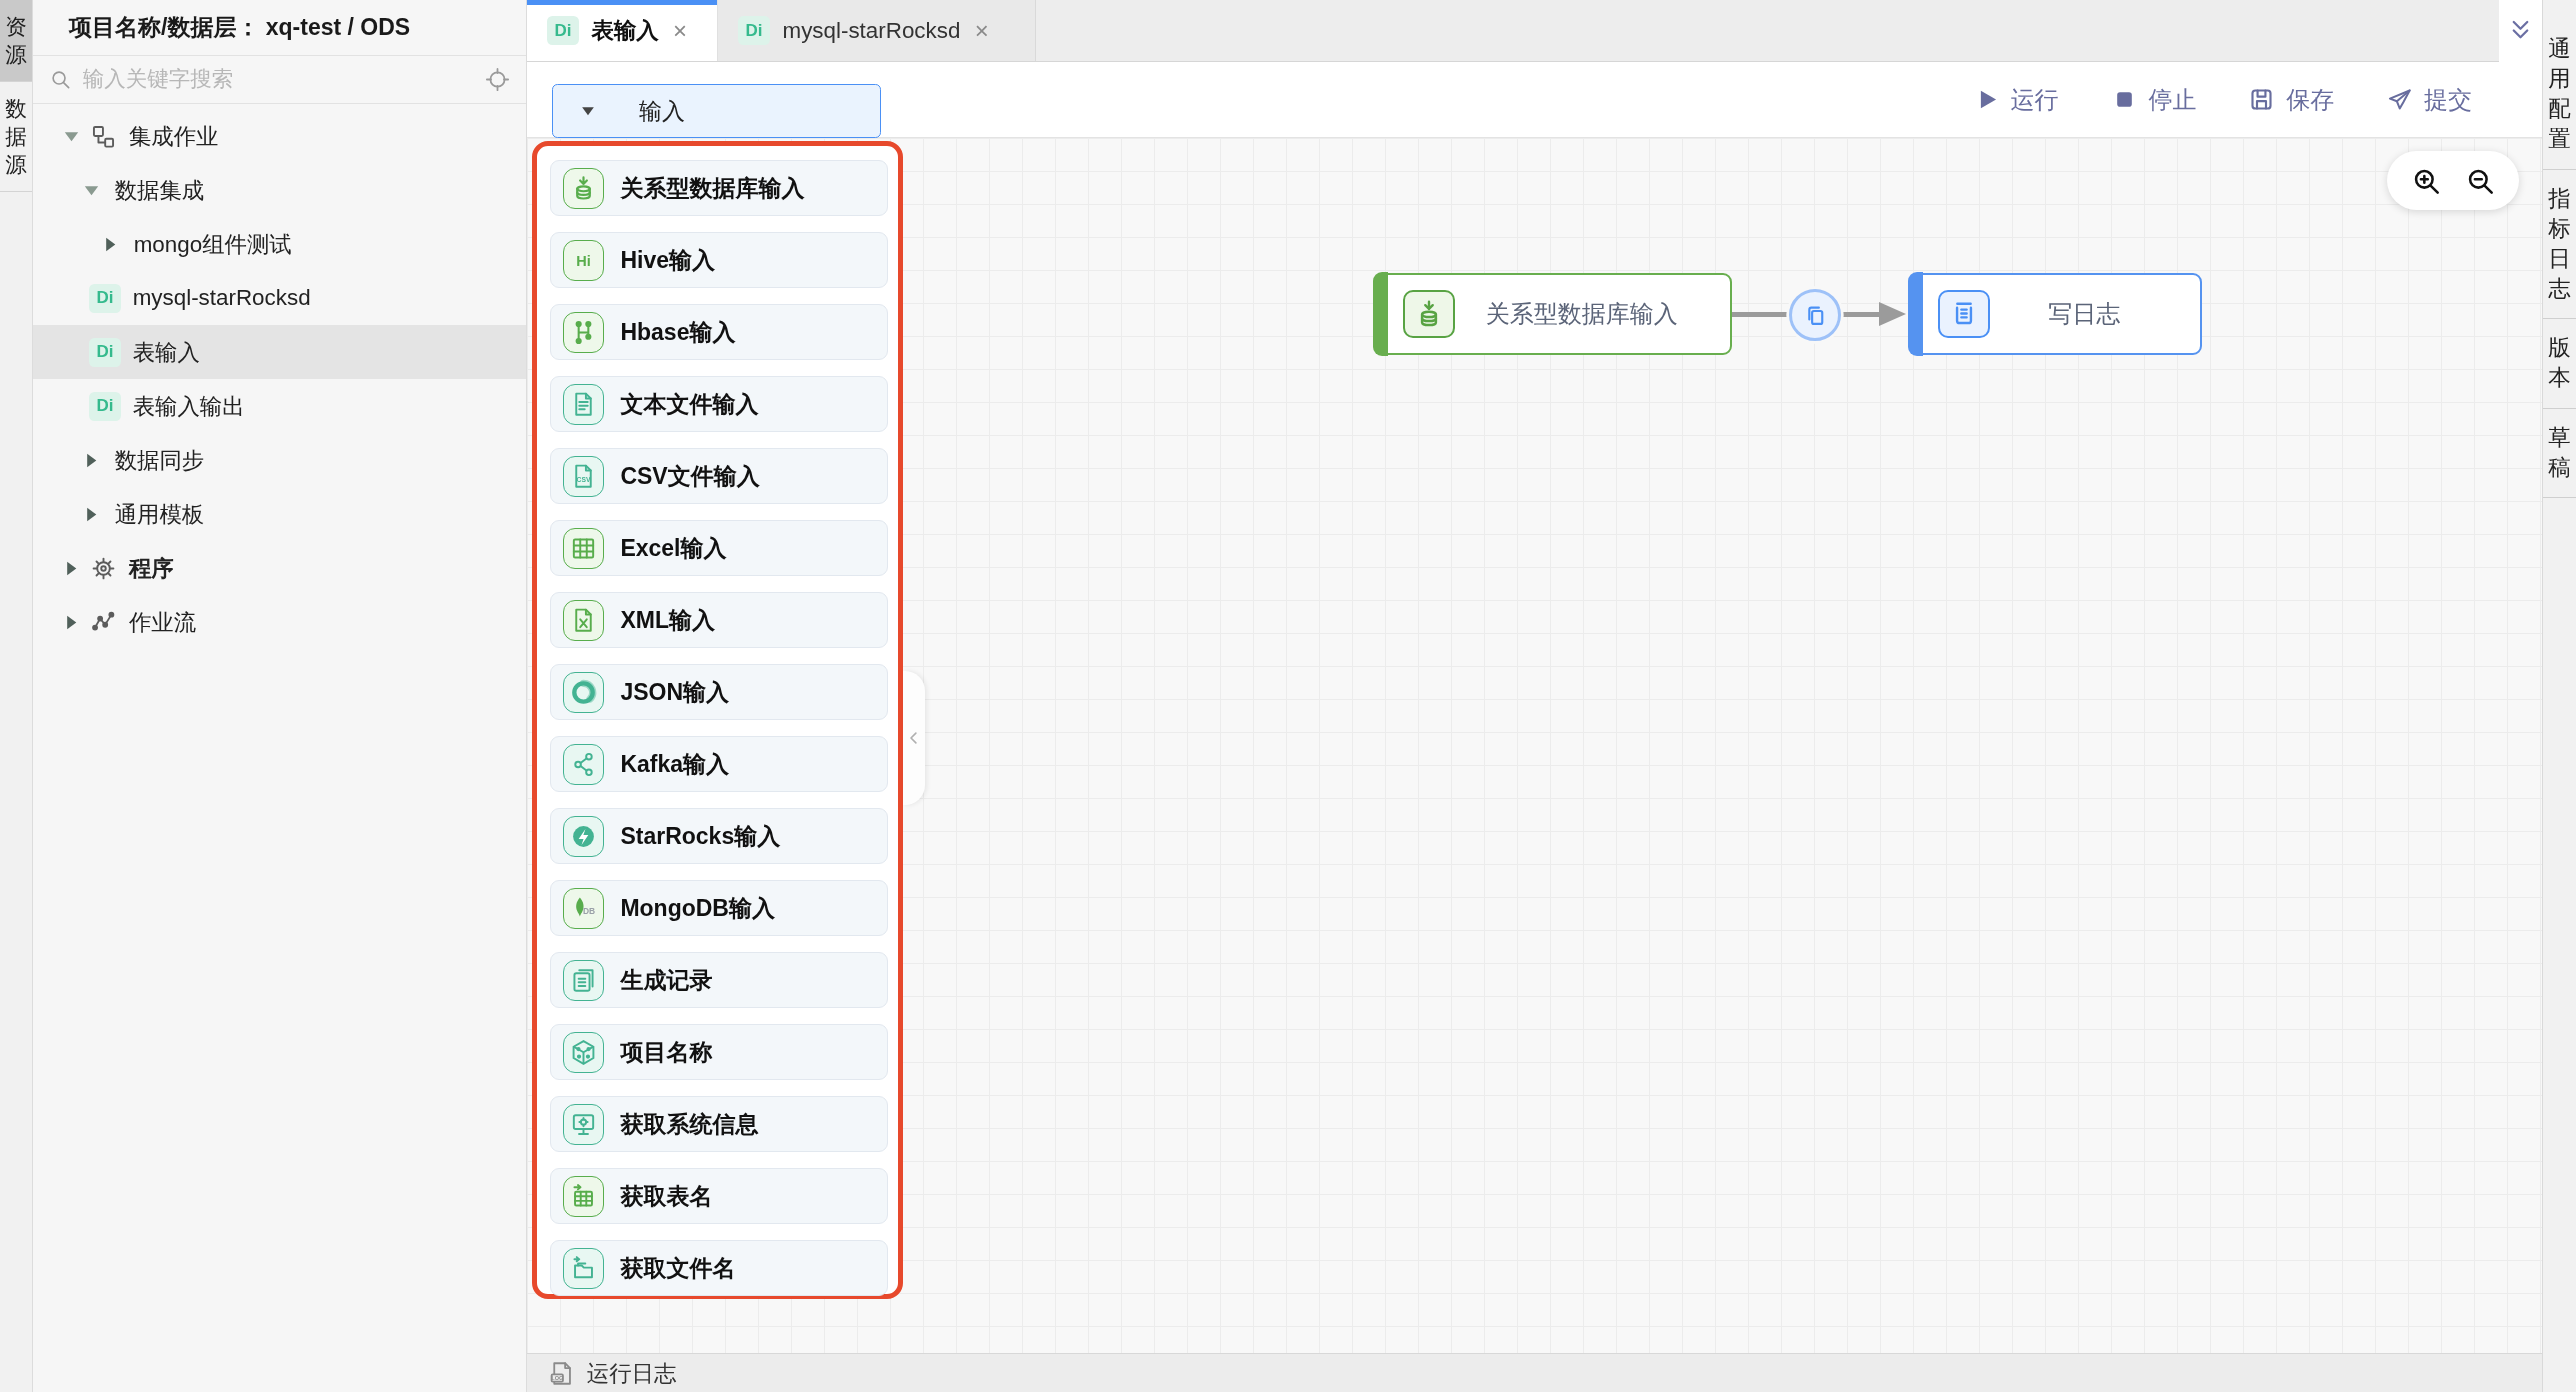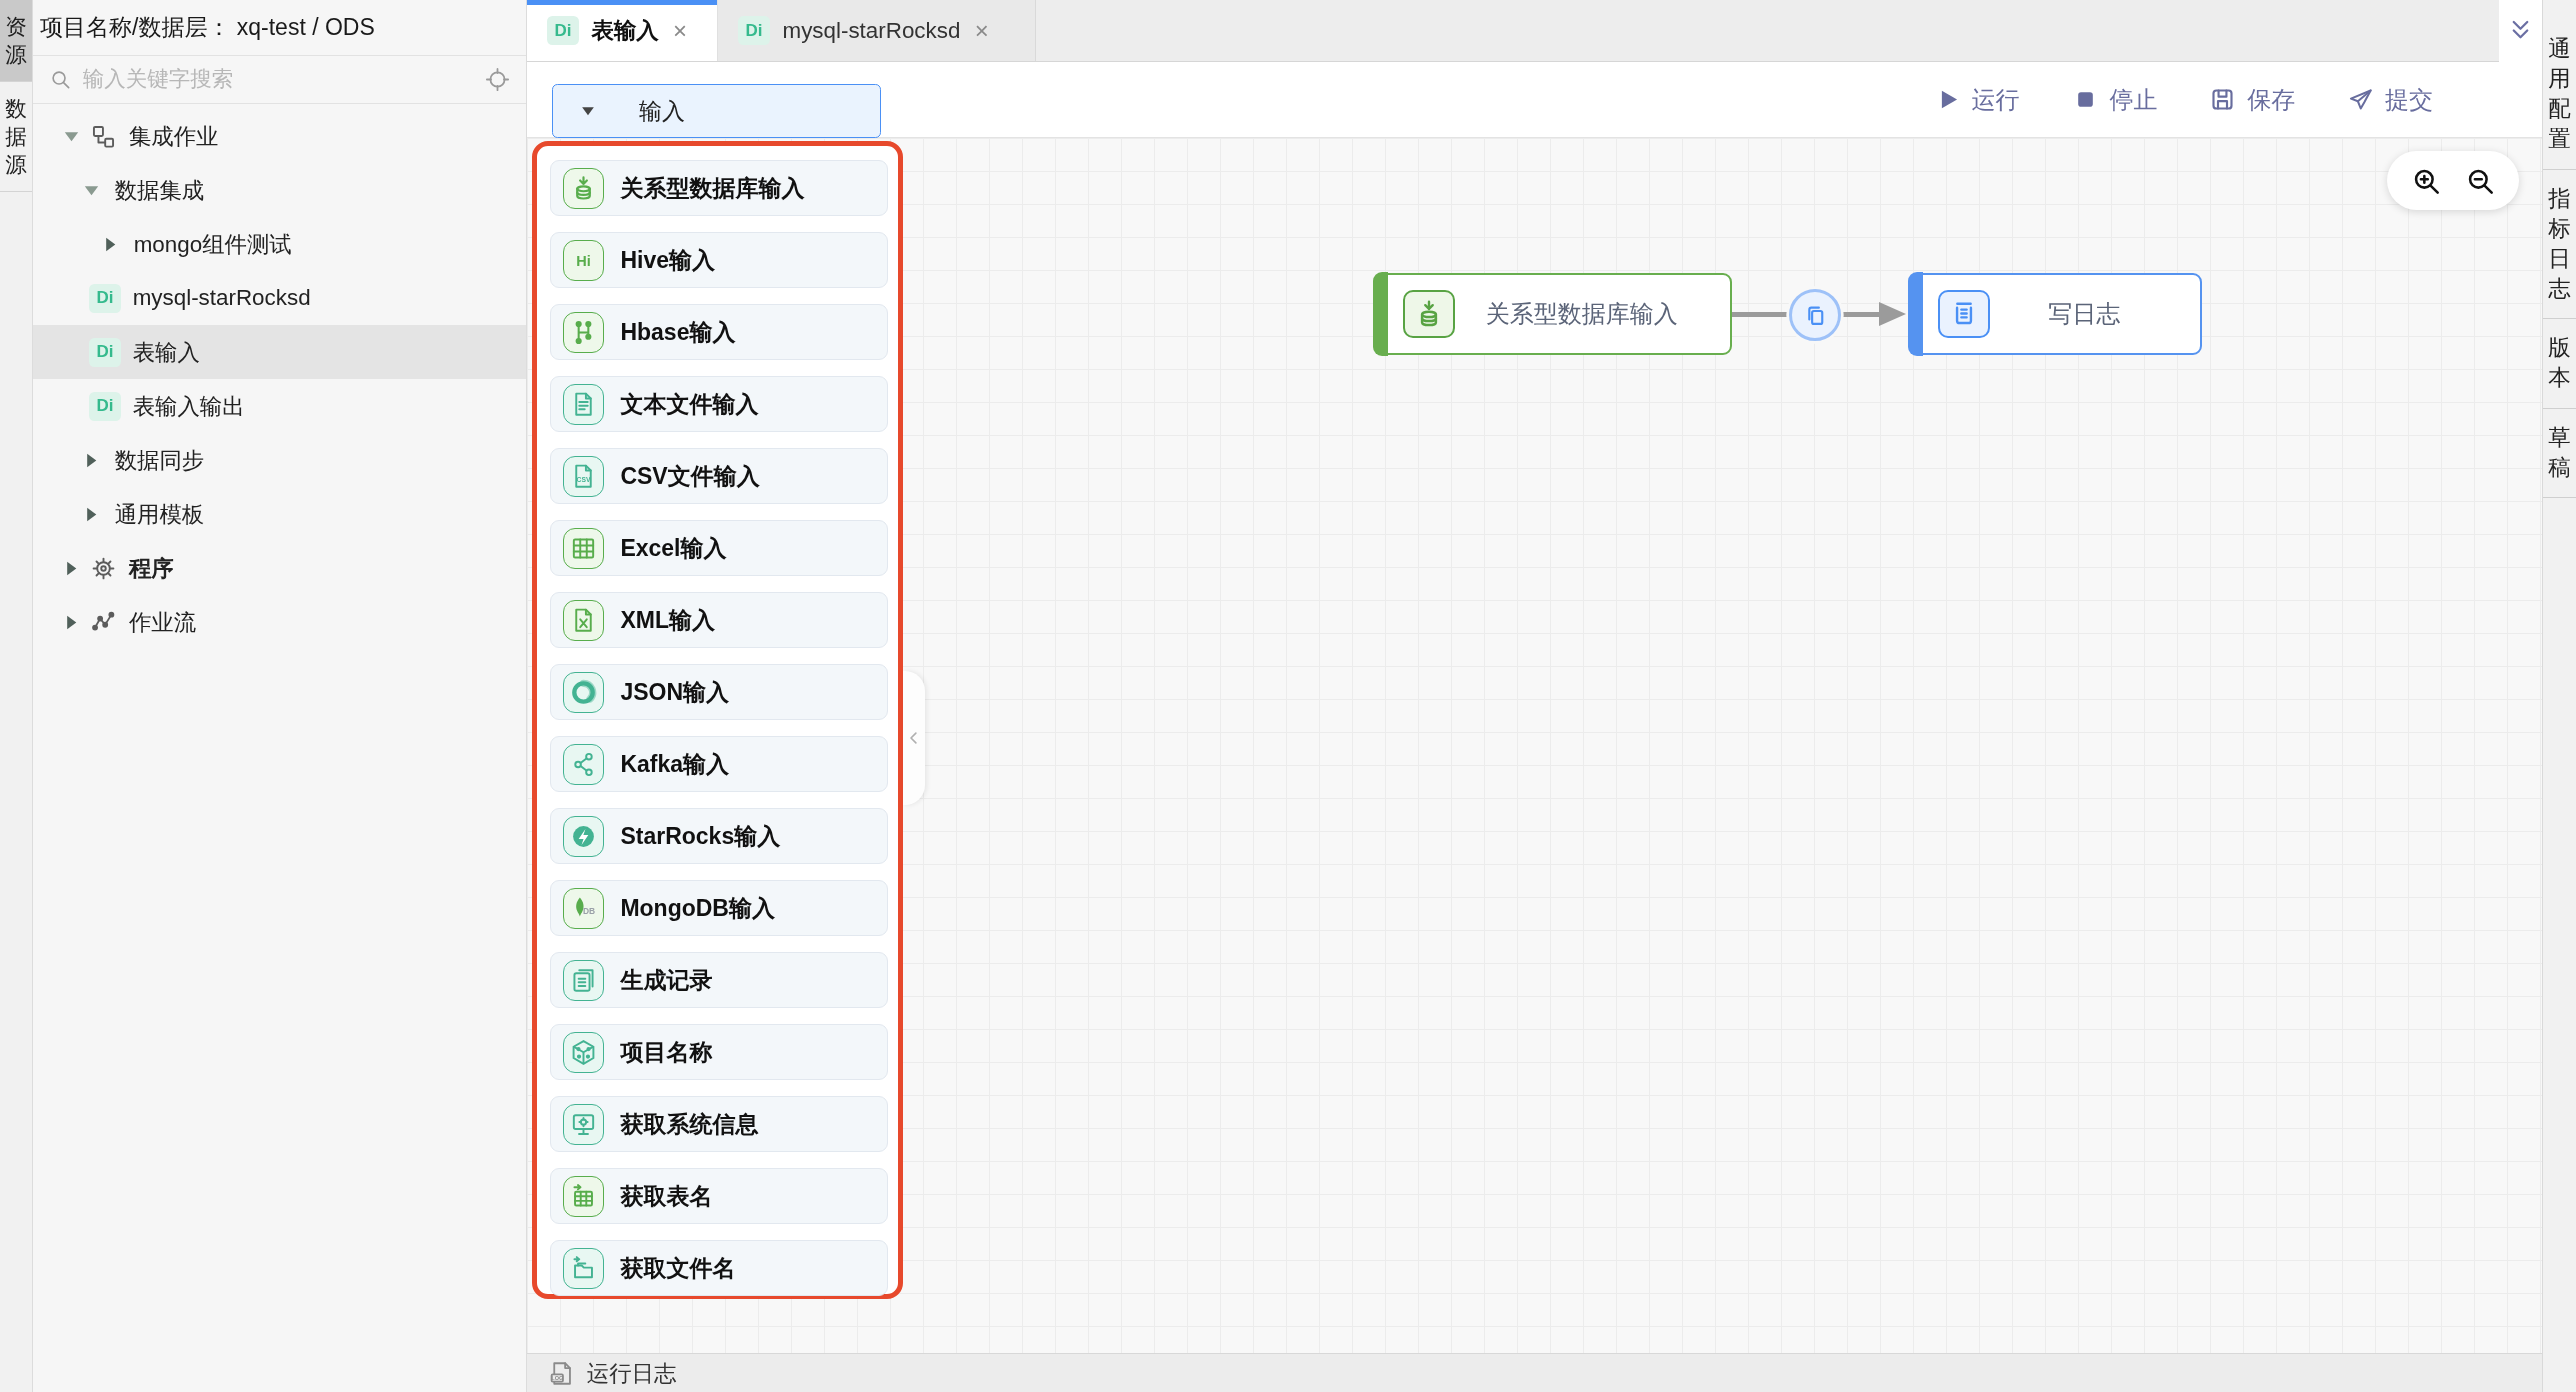--- a/index.html
+++ b/index.html
@@ -20,21 +20,21 @@
   .left-rail { width:33px; background:#f1f1f1; border-right:0.9px solid #dcdcdc; flex:0 0 auto; }
   .rail-tab { display:flex; flex-direction:column; align-items:center; padding:12.5px 0;
     border-bottom:0.9px solid #d4d4d4; cursor:pointer; }
   .rail-tab div { font-size:21.5px; line-height:28px; color:#222; }
   .rail-tab.sel { background:#c9c9c9; }
 
   
   .sidebar { width:494px; background:#f6f6f6; border-right:0.9px solid #dcdcdc; flex:0 0 auto;
     display:flex; flex-direction:column; }
   .side-header { height:56px; border-bottom:0.9px solid #e2e2e2; display:flex; align-items:center;
-    padding-left:7px; font-size:23px; font-weight:normal; color:#1a1a1a; }
+    padding-left:36px; font-size:23px; font-weight:bold; color:#1a1a1a; }
   .side-search { height:48px; border-bottom:0.9px solid #e2e2e2; display:flex; align-items:center; padding:0 16px; }
   .side-search .icn { width:23px; height:23px; color:#9a9a9a; }
   .side-search input { flex:1; border:none; outline:none; background:transparent; font-size:21.5px;
     color:#333; margin:0 10.8px; font-family:inherit; }
   .side-search input::placeholder { color:#b7b7b7; }
   .tree { padding-top:5.4px; }
   .tree-row { height:54px; display:flex; align-items:center; cursor:pointer; }
   .tree-row.sel { background:#e4e4e4; }
   .caret { width:23px; height:23px; flex:0 0 auto; display:inline-flex; }
   .caret.down { color:#8a9a90; }
@@ -56,21 +56,21 @@
   .tab.active { background:#fff; width:191px; border-right:0.9px solid #e0e0e0; }
   .tab.active::before { content:""; position:absolute; left:0; top:0; right:0; height:5.4px; background:#4a90f5; }
   .tab.active .tab-label { font-weight:bold; color:#111; }
   .tab.inactive { width:318px; background:#e9e9e9; }
   .tabbar-fill { flex:1; }
   .tab-collapse { width:43px; margin-bottom:-0.9px; background:#fff; display:flex; align-items:center;
     justify-content:center; cursor:pointer; }
   .tab-collapse .icn { width:27px; height:27px; color:#6b6fa3; }
 
   .toolbar { height:76px; background:#fff; border-bottom:0.9px solid #e3e3e3; display:flex;
-    align-items:center; justify-content:flex-end; padding-right:109px; gap:52px; flex:0 0 auto; }
+    align-items:center; justify-content:flex-end; padding-right:70px; gap:52px; flex:0 0 auto; }
   .tb-btn { display:flex; align-items:center; gap:10.8px; color:#686d9e; font-size:24px; cursor:pointer; }
   .tb-btn .icn { width:27px; height:27px; }
 
   .canvas { flex:1; position:relative; background:#f8f8f8; overflow:hidden;
     background-image:linear-gradient(#ececec 0.9px, transparent 0.9px),
                      linear-gradient(90deg,#ececec 0.9px, transparent 0.9px);
     background-size:33px 33px; }
 
   .bottombar { height:40px; background:#ececec; border-top:0.9px solid #d8d8d8; display:flex;
     align-items:center; padding-left:20px; gap:10.8px; flex:0 0 auto; }

